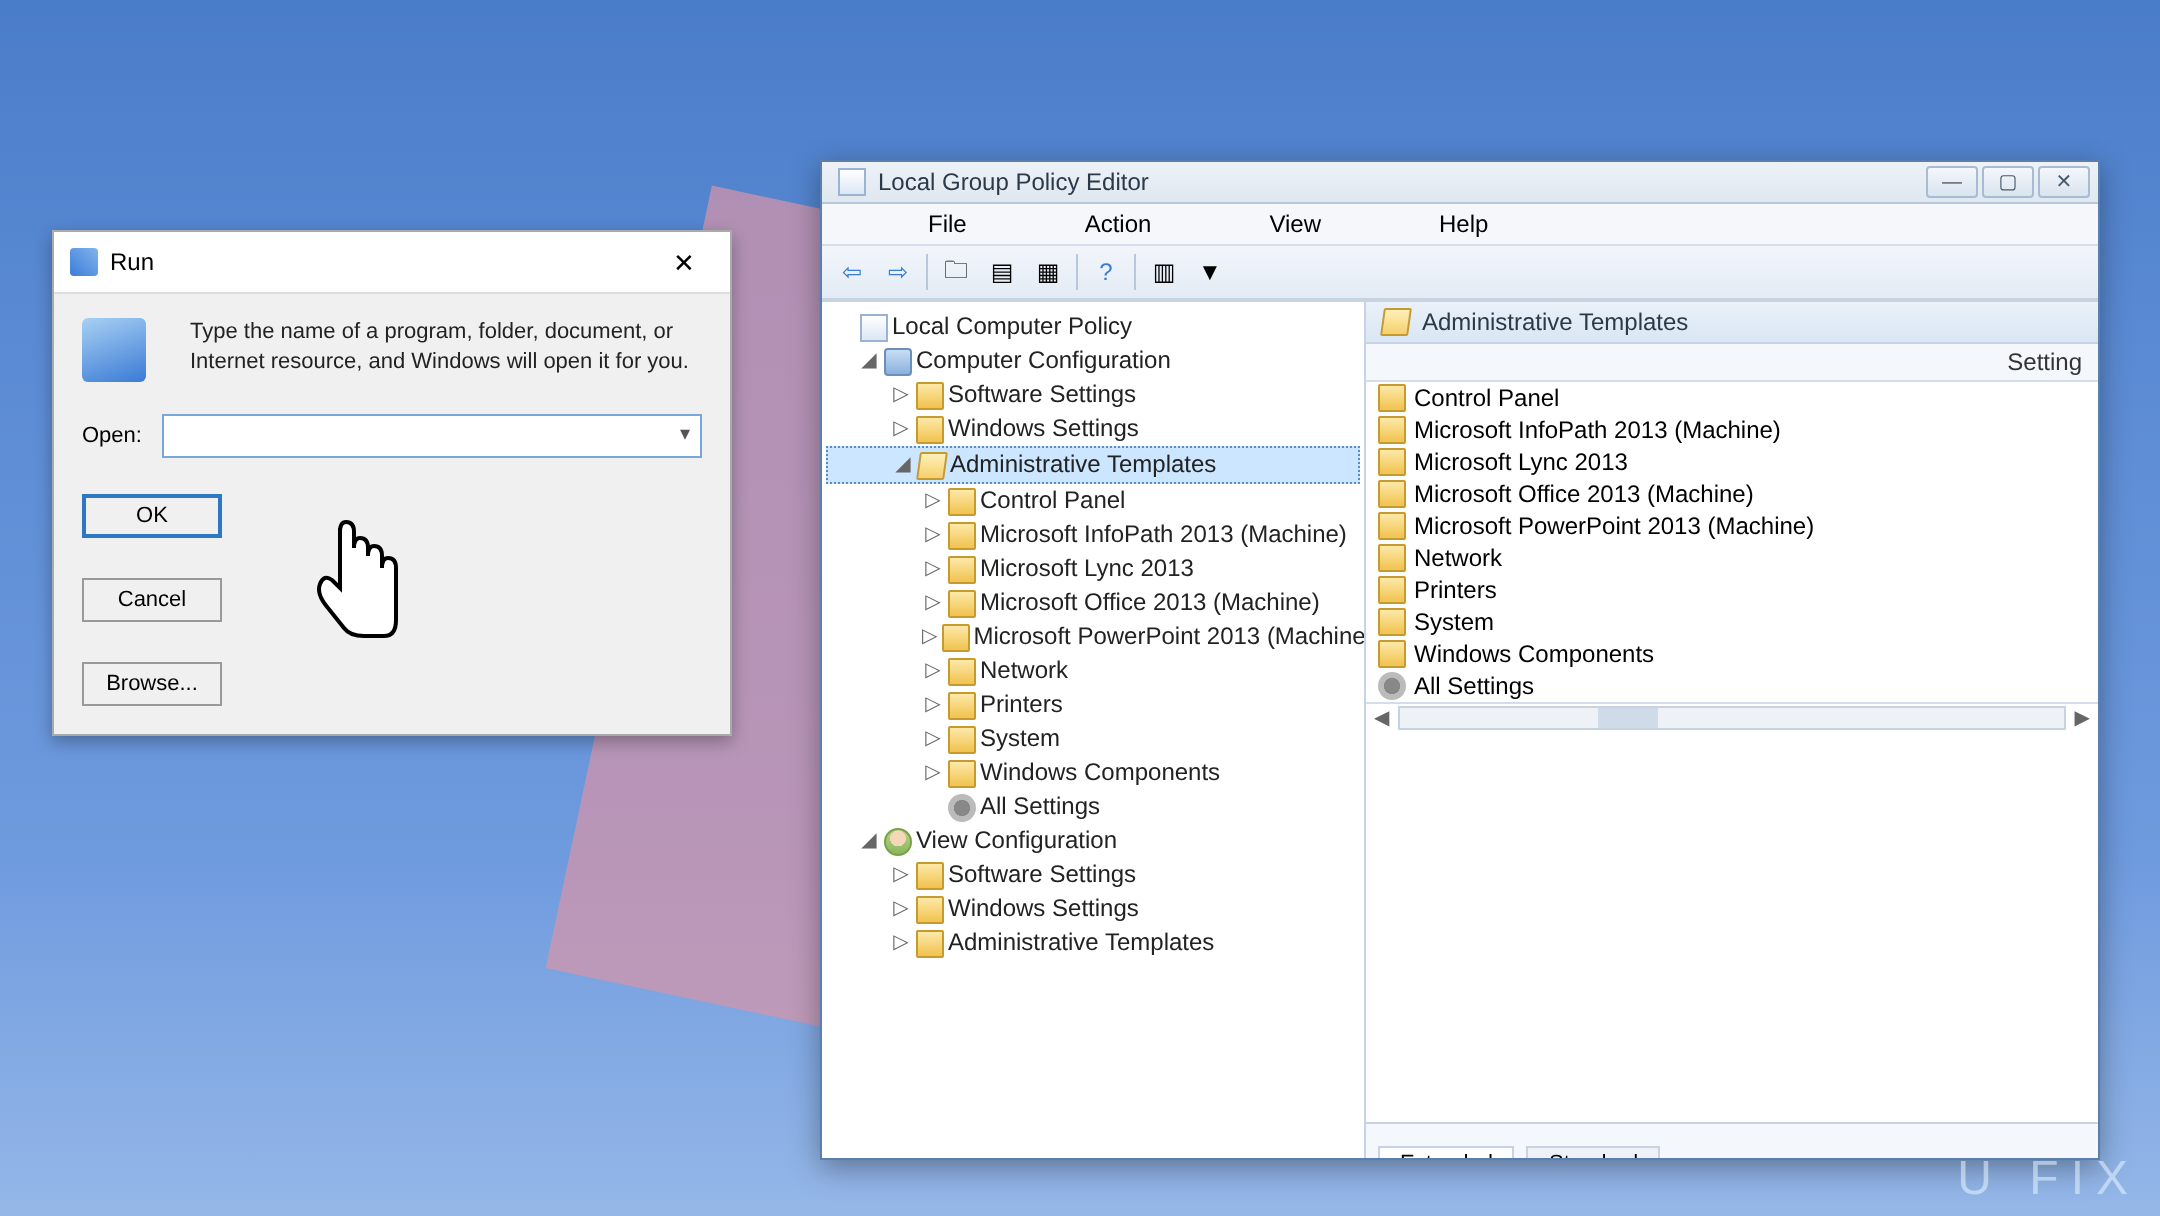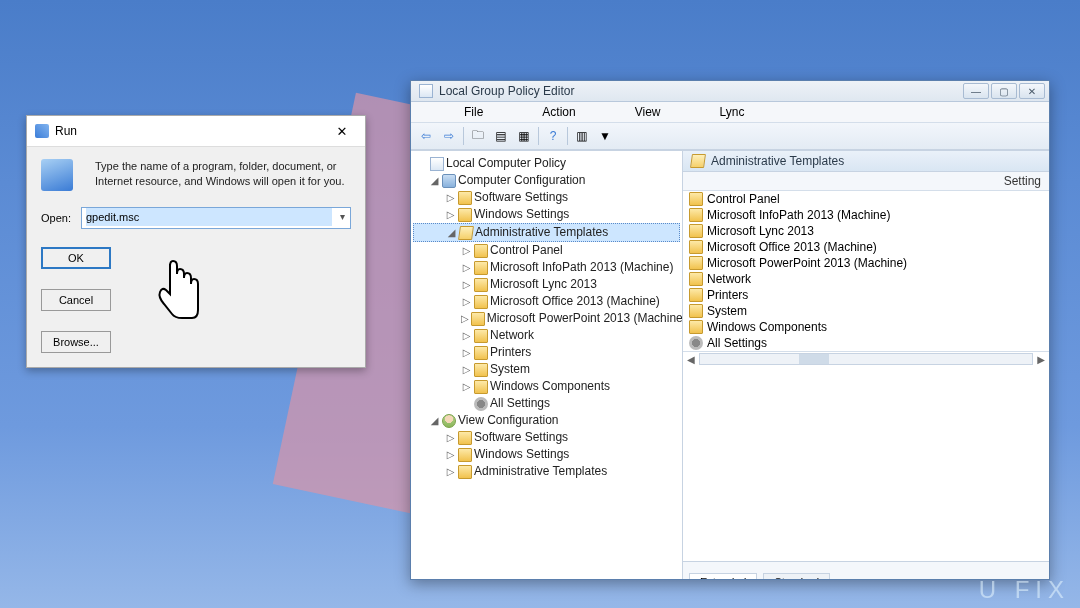--- a/index.html
+++ b/index.html
@@ -91,21 +91,20 @@
     <div class="run-close">✕</div>
   </div>
   <div class="run-body">
     <div class="run-desc">
       <div class="big-icon"></div>
       <div class="txt">Type the name of a program, folder, document, or Internet resource, and Windows will open it for you.</div>
     </div>
     <div class="run-open-row">
       <label>Open:</label>
       <div class="run-input">
-        <input type="text" value="gpedit.msc" style="">
         <span class="caret">▾</span>
       </div>
     </div>
     <div class="run-buttons">
       <button class="ok">OK</button>
       <button>Cancel</button>
       <button>Browse...</button>
     </div>
   </div>
 </div>
@@ -123,21 +122,21 @@
     <div class="ctrls">
       <div class="gp-ctrl">—</div>
       <div class="gp-ctrl">▢</div>
       <div class="gp-ctrl">✕</div>
     </div>
   </div>
   <div class="gp-menubar">
     <span>File</span>
     <span>Action</span>
     <span>View</span>
-    <span>Lync</span>
+    <span>Help</span>
   </div>
   <div class="gp-toolbar">
     <div class="tb-btn" style="color:#3a7bd5">⇦</div>
     <div class="tb-btn" style="color:#3a7bd5">⇨</div>
     <div class="tb-sep"></div>
     <div class="tb-btn">🗀</div>
     <div class="tb-btn">▤</div>
     <div class="tb-btn">▦</div>
     <div class="tb-sep"></div>
     <div class="tb-btn" style="color:#3a7bd5">?</div>

